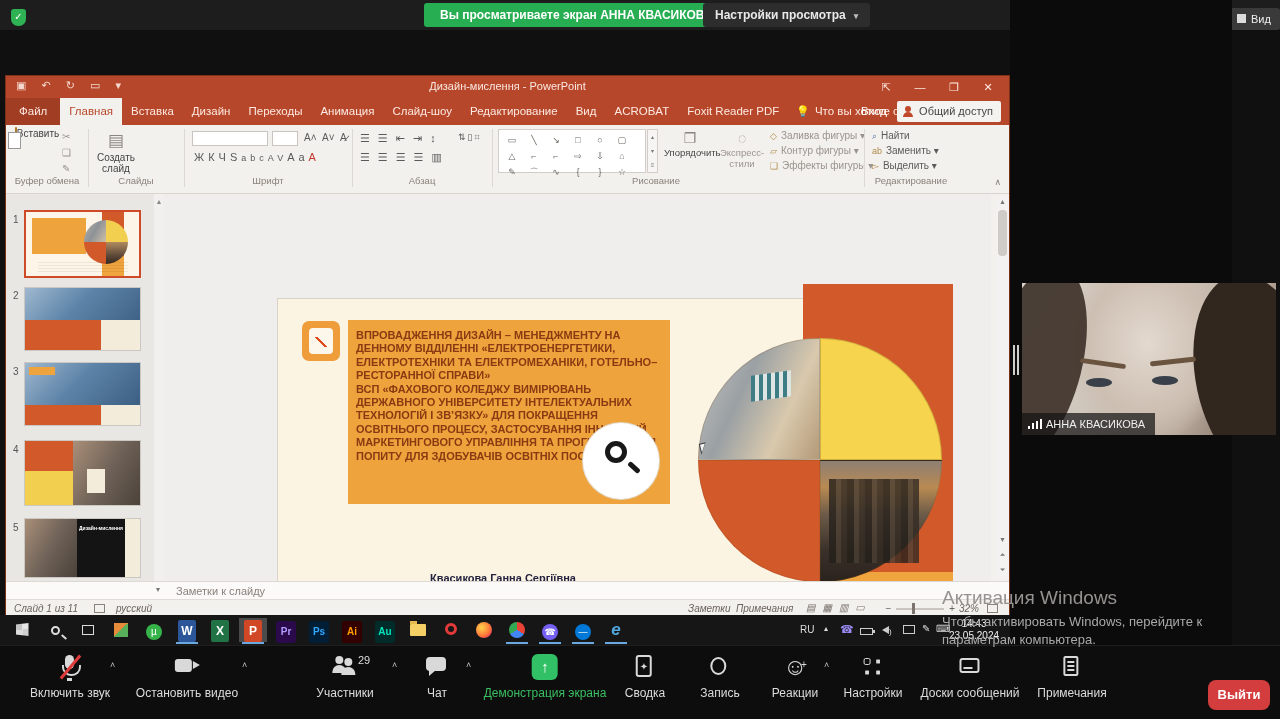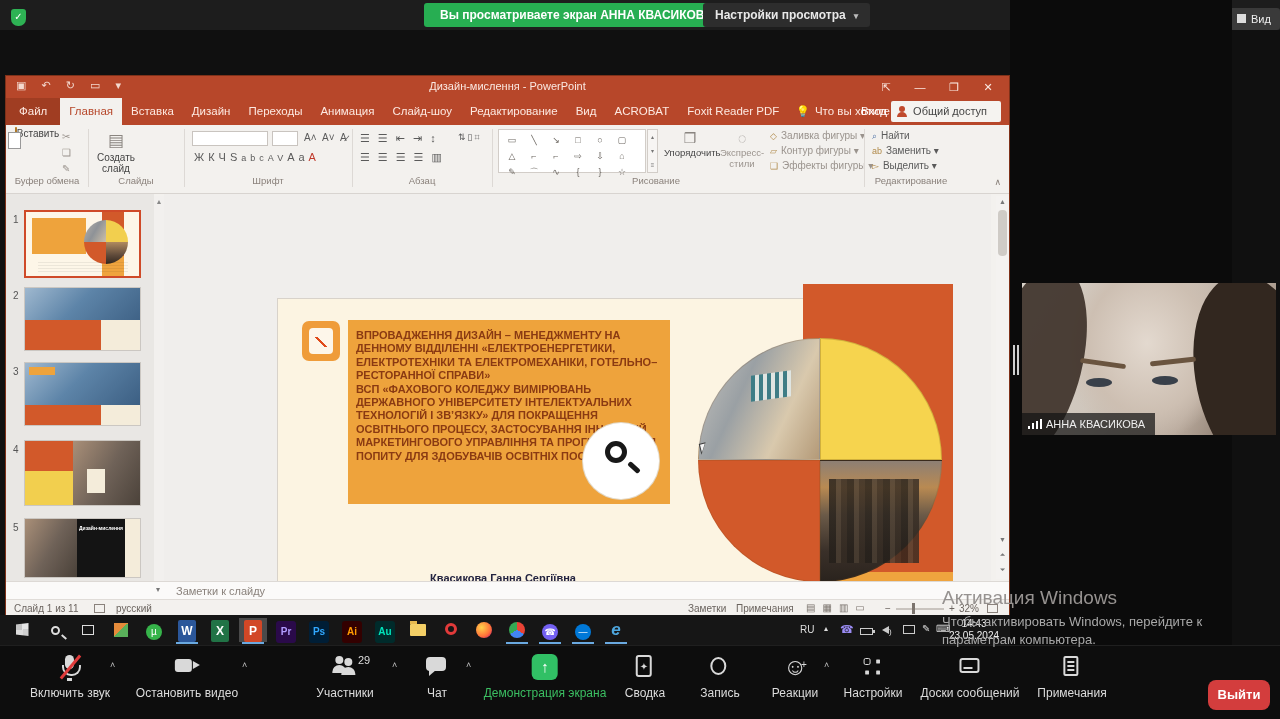--- a/index.html
+++ b/index.html
@@ -30,21 +30,21 @@
   #ppt-title .winbtns span { width:34px; text-align:center; line-height:22px; font-size:11px; color:#fbe9e2; }
 
   #tabrow { left:0; top:22px; width:100%; height:27px; background:#b7472a; }
   .tab { float:left; height:27px; line-height:27px; padding:0 9px; color:#fde9e1; font-size:11.5px; }
   .tab.file { background:#a03d22; padding:0 13px; }
   .tab.active { background:#f3f1ee; color:#b7472a; }
   #tellme { float:left; height:27px; line-height:27px; color:#fde9e1; font-size:11.5px; margin-left:8px; }
   #tellme .bulb { font-size:11px; margin-right:5px; color:#ffe9a0; }
   #signin { position:absolute; right:122px; top:0; line-height:27px; color:#fff; font-size:11.5px; }
   #sharechip { position:absolute; right:8px; top:3px; height:21px; background:#f5f3f0; border-radius:2px;
-    color:#444; font-size:11px; line-height:21px; padding:0 14px 0 22px; }
+    color:#444; font-size:11px; line-height:21px; padding:0 8px 0 22px; }
   #sharechip .pers { position:absolute; left:6px; top:5px; width:10px; height:11px; }
   #sharechip .pers:before { content:""; position:absolute; left:2px; top:0; width:6px; height:6px;
     border-radius:50%; background:#c0492c; }
   #sharechip .pers:after { content:""; position:absolute; left:0; top:6px; width:10px; height:5px;
     border-radius:5px 5px 0 0; background:#c0492c; }
 
   #ribbon { left:0; top:49px; width:100%; height:69px; background:#f3f1ee; border-bottom:1px solid #d8d4d0; }
   .vsep { position:absolute; top:4px; height:58px; width:1px; background:#ddd9d5; }
   .grplabel { position:absolute; top:50px; font-size:9.5px; color:#8a817b; text-align:center; }
   .rbtn-big { position:absolute; top:3px; width:46px; height:46px; text-align:center; font-size:10px; color:#444; }
@@ -129,21 +129,21 @@
 
   #canvas-scroll { left:990px; top:120px; width:13px; height:383px; background:#f4f2f0; }
   #canvas-scroll .a { position:absolute; left:0; width:13px; text-align:center; font-size:7px; color:#777; }
   #canvas-scroll .thumbbar { position:absolute; left:2px; top:14px; width:9px; height:46px; background:#cfcbc6; border-radius:4px; }
 
   
   #notesbar { left:0; top:505px; width:100%; height:18px; background:#fbfaf9; border-top:1px solid #ddd9d5; }
   #notesbar .collapse { position:absolute; left:150px; top:3px; font-size:8px; color:#777; }
   #notesbar .ph { position:absolute; left:170px; top:3px; font-size:11px; color:#8a827c; }
   #statusbar { left:0; top:523px; width:100%; height:17px; background:#f3f1ee; border-top:1px solid #e0dcd8;
-    font-size:10px; color:#6b645f; }
+    font-size:10px; color:#6b645f;font-style:italic; }
   #statusbar .sl { position:absolute; left:8px; top:3px; }
   #statusbar .a11y { position:absolute; left:88px; top:4px; width:11px; height:9px; border:1px solid #8a827c; }
   #statusbar .lang { position:absolute; left:110px; top:3px; }
   #statusbar .notes { position:absolute; left:682px; top:3px; }
   #statusbar .comm { position:absolute; left:730px; top:3px; }
   #statusbar .views { position:absolute; left:800px; top:2px; letter-spacing:7px; font-size:10px; color:#7b746e; }
   #statusbar .minus { position:absolute; left:879px; top:3px; }
   #statusbar .track { position:absolute; left:890px; top:8px; width:48px; height:2px; background:#c9c4bf; }
   #statusbar .knob { position:absolute; left:906px; top:3px; width:3px; height:11px; background:#7b746e; }
   #statusbar .plus { position:absolute; left:943px; top:3px; }

